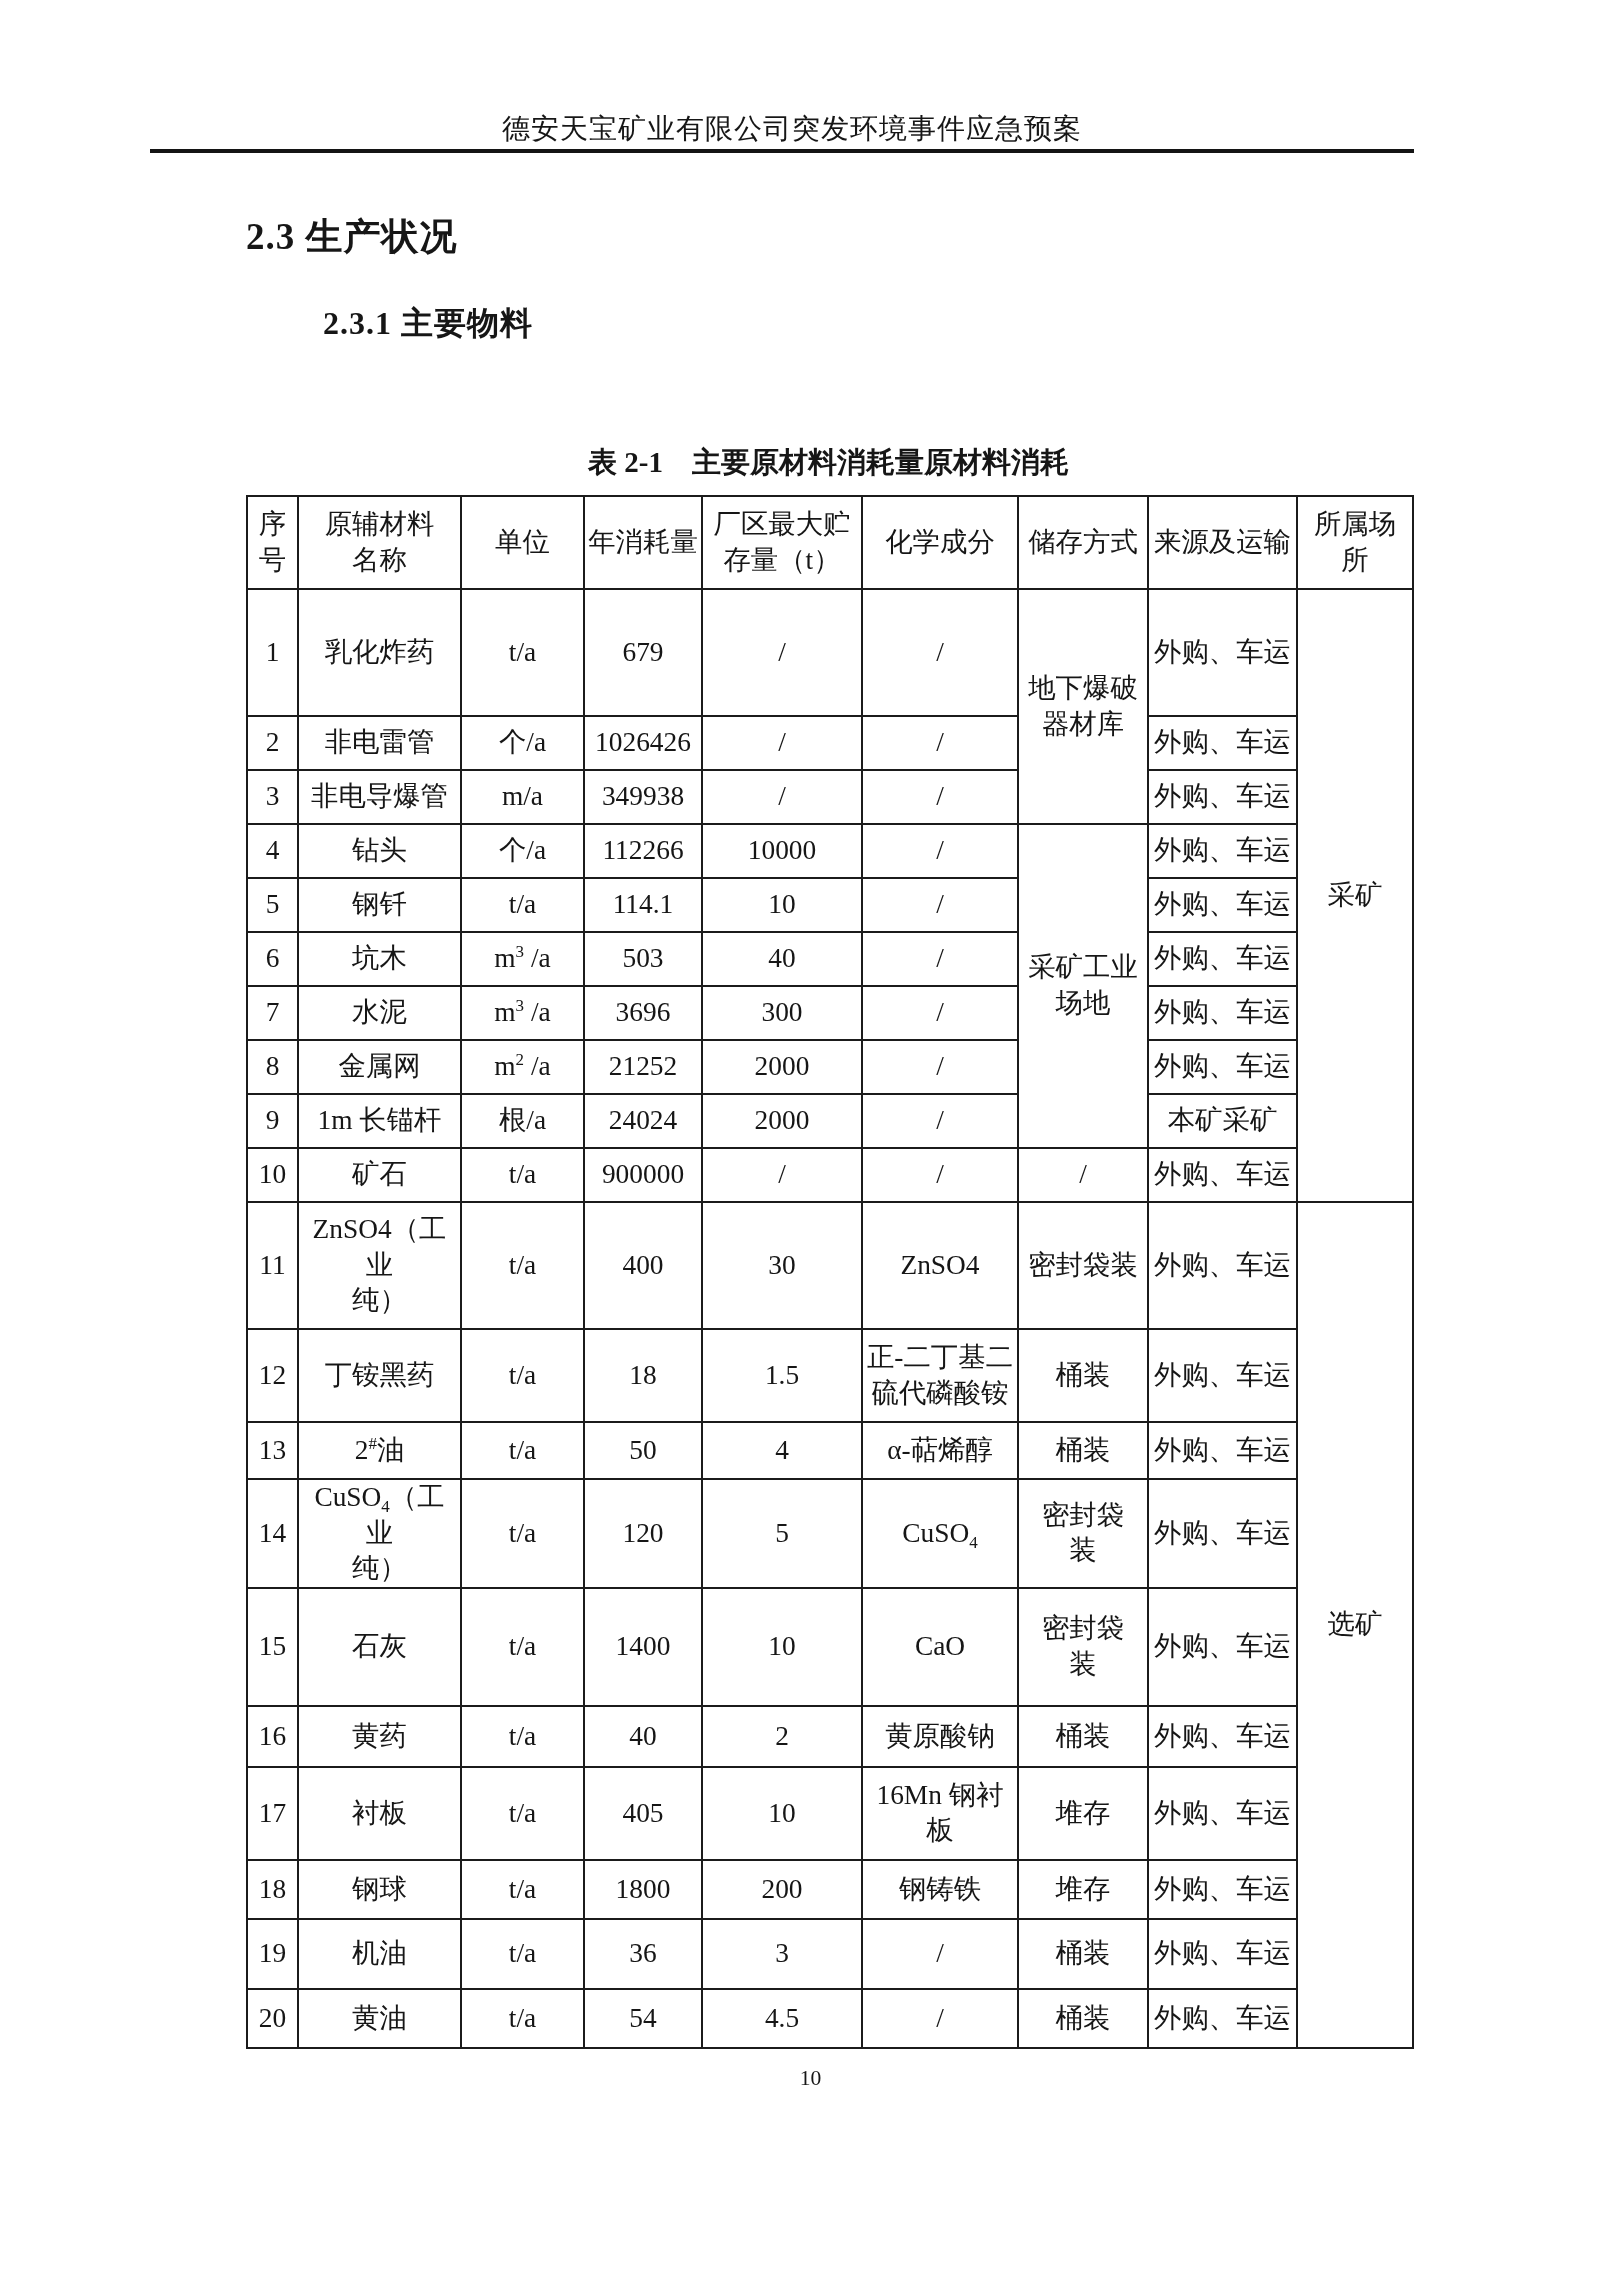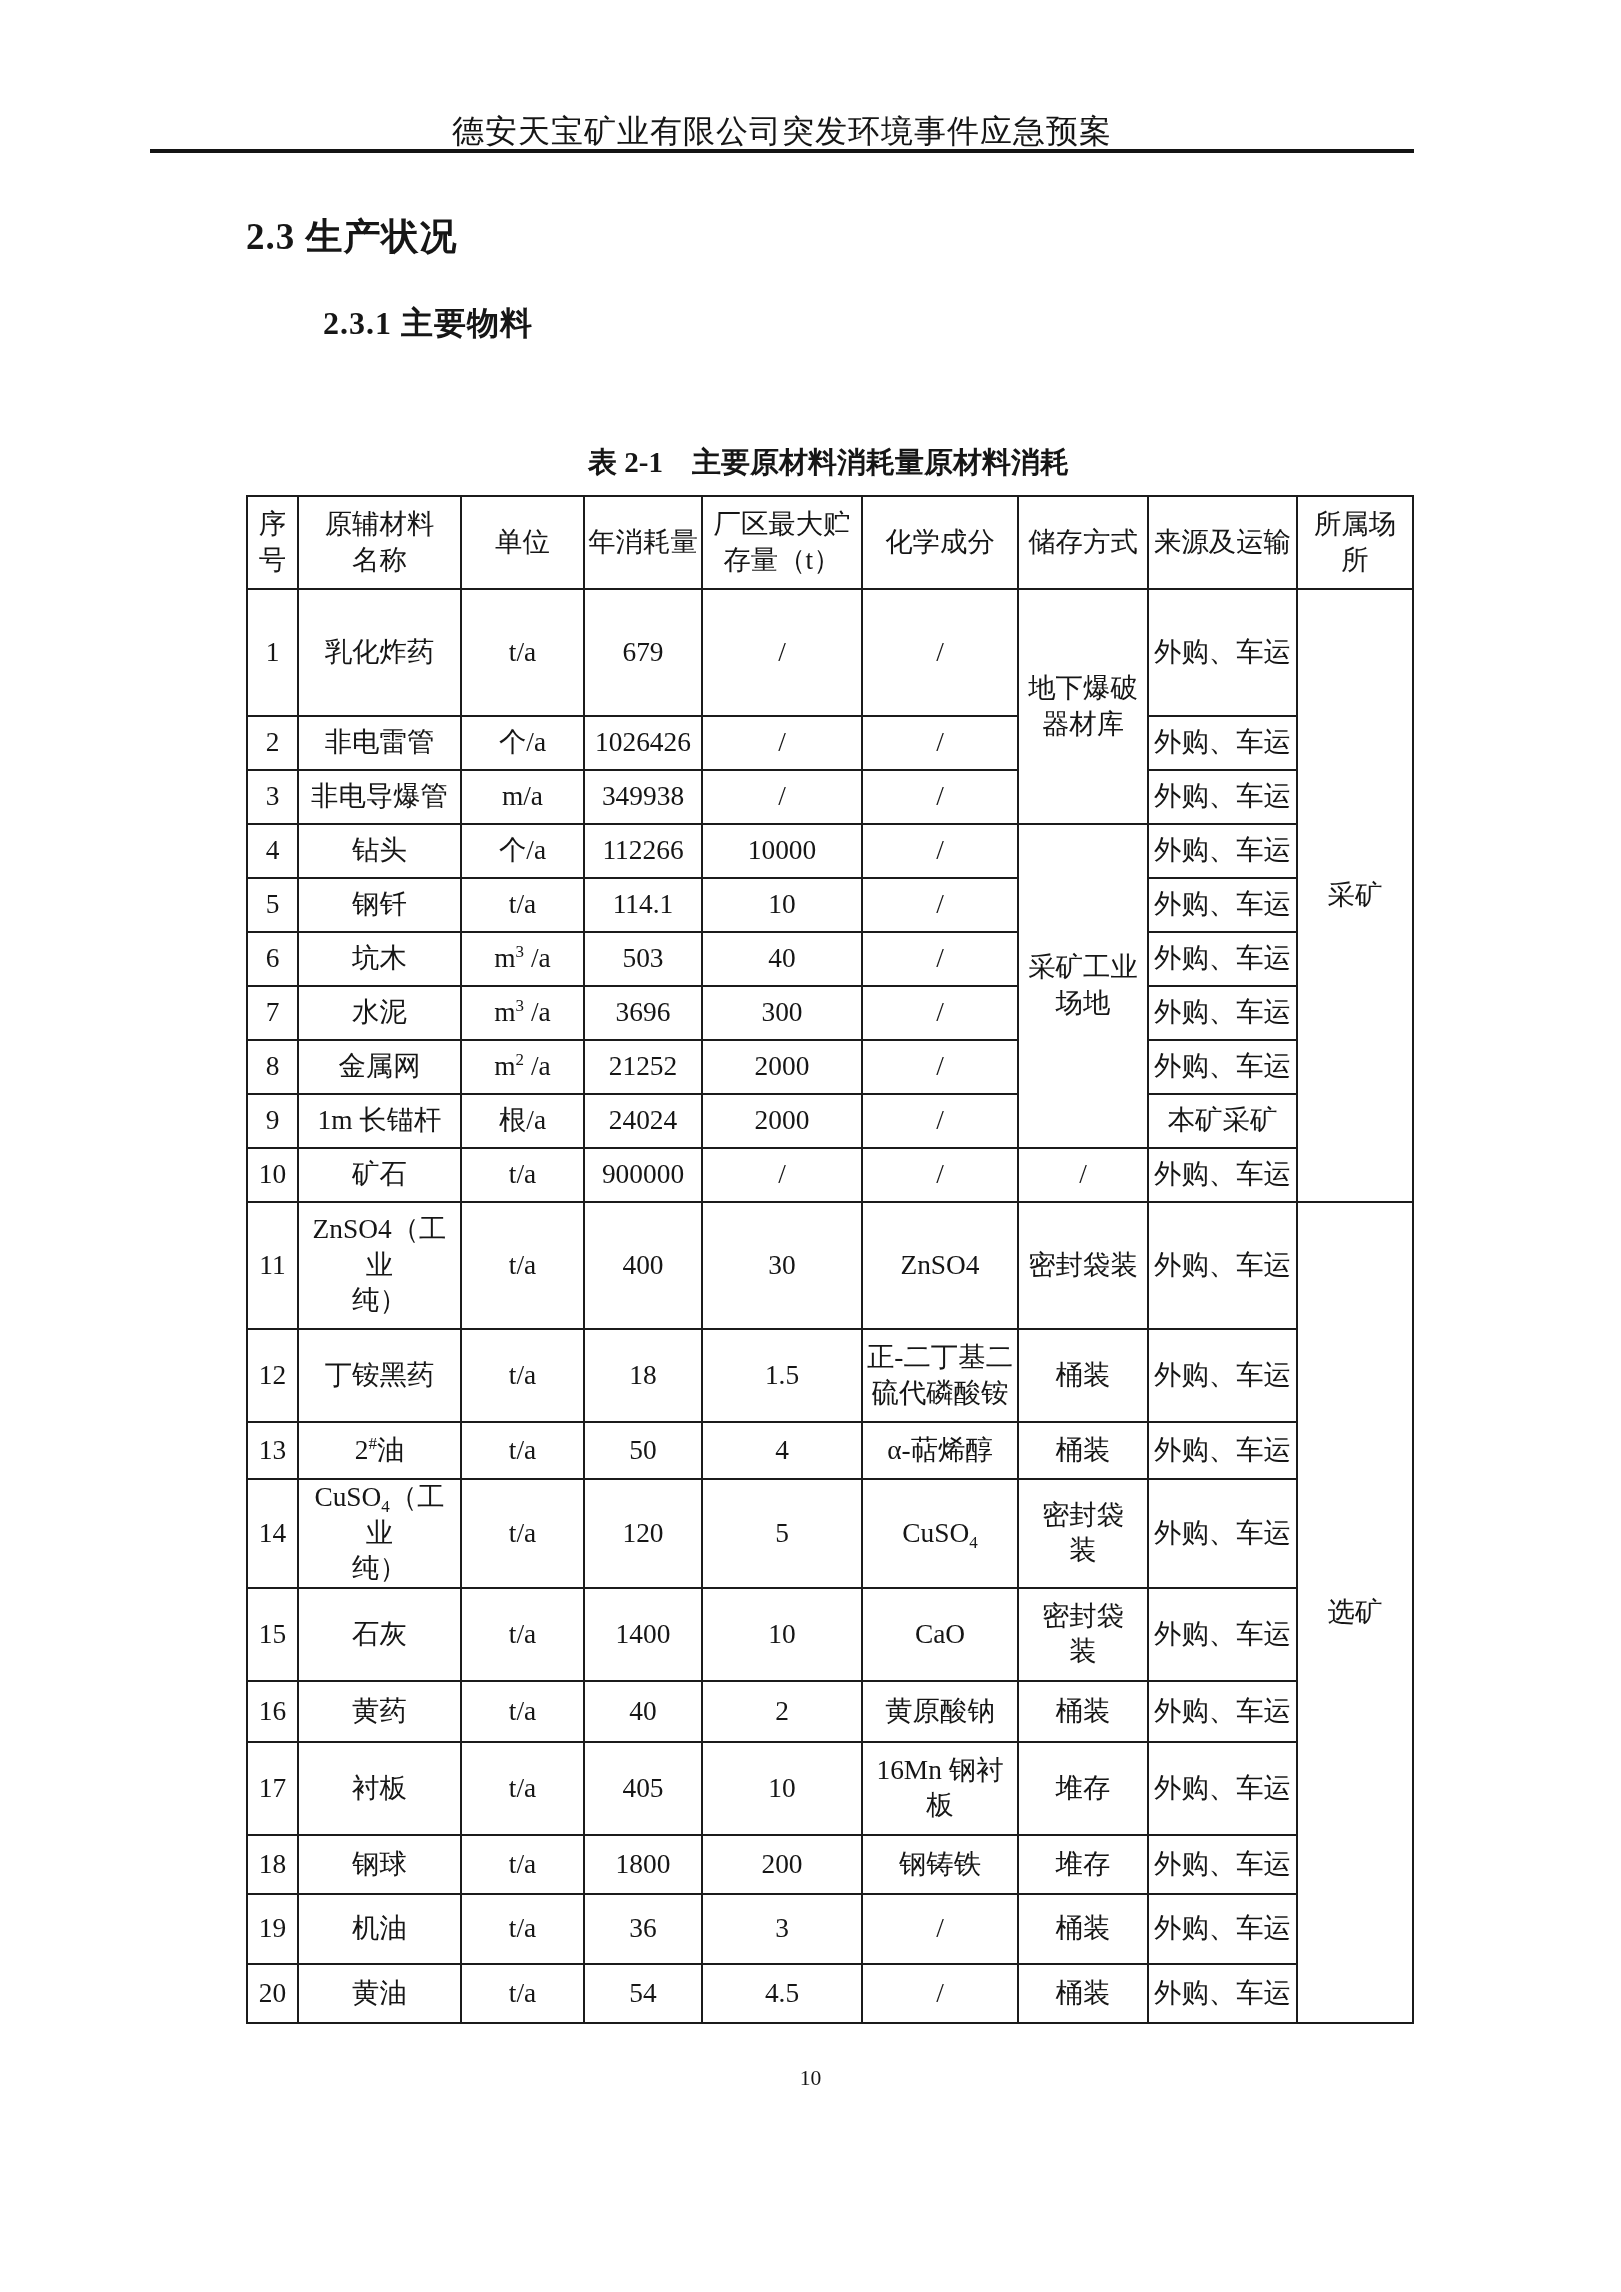--- a/index.html
+++ b/index.html
@@ -5,22 +5,22 @@
   html,body{margin:0;padding:0;background:#ffffff;}
   .page{
     position:relative;
     width:1621px;height:2293px;
     background:#ffffff;
     font-family:"Liberation Serif","DejaVu Serif",serif;
     color:#161616;
     overflow:hidden;
   }
   .doc-header{
-    position:absolute;top:110px;left:150px;width:1264px;
-    text-align:center;font-size:32px;letter-spacing:1px;
+    position:absolute;top:110px;left:160px;width:1264px;
+    text-align:center;font-size:28px;letter-spacing:1px;
   }
   .header-rule{
     position:absolute;top:149px;left:150px;width:1264px;height:3.9px;
     background:#141414;
   }
   .h1{
     position:absolute;top:212px;left:246px;
     font-size:37px;font-weight:bold;letter-spacing:1px;
   }
   .h2{
@@ -237,21 +237,21 @@
           <td><span>CuSO</span><sub>4</sub><span>（工业
 纯）</span></td>
           <td>t/a</td>
           <td>120</td>
           <td>5</td>
           <td><span>CuSO</span><sub>4</sub></td>
           <td>密封袋
 装</td>
           <td>外购、车运</td>
         </tr>
-        <tr style="height: 93px;">
+        <tr style="height: 118px;">
           <td>15</td>
           <td>石灰</td>
           <td>t/a</td>
           <td>1400</td>
           <td>10</td>
           <td>CaO</td>
           <td>密封袋
 装</td>
           <td>外购、车运</td>
         </tr>

